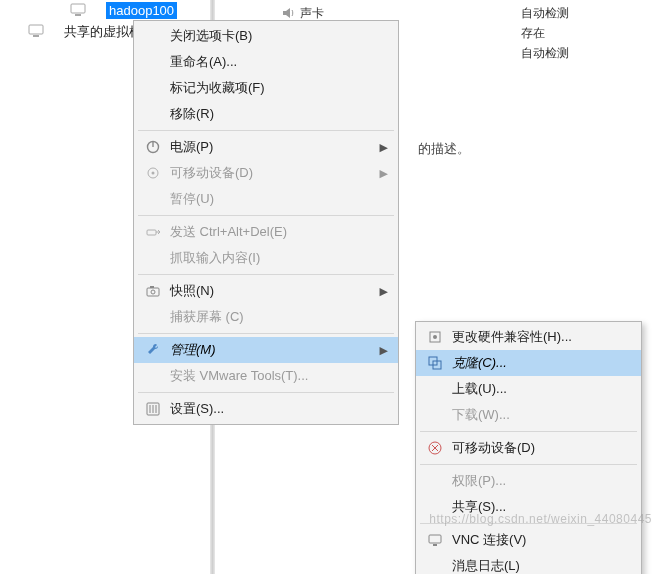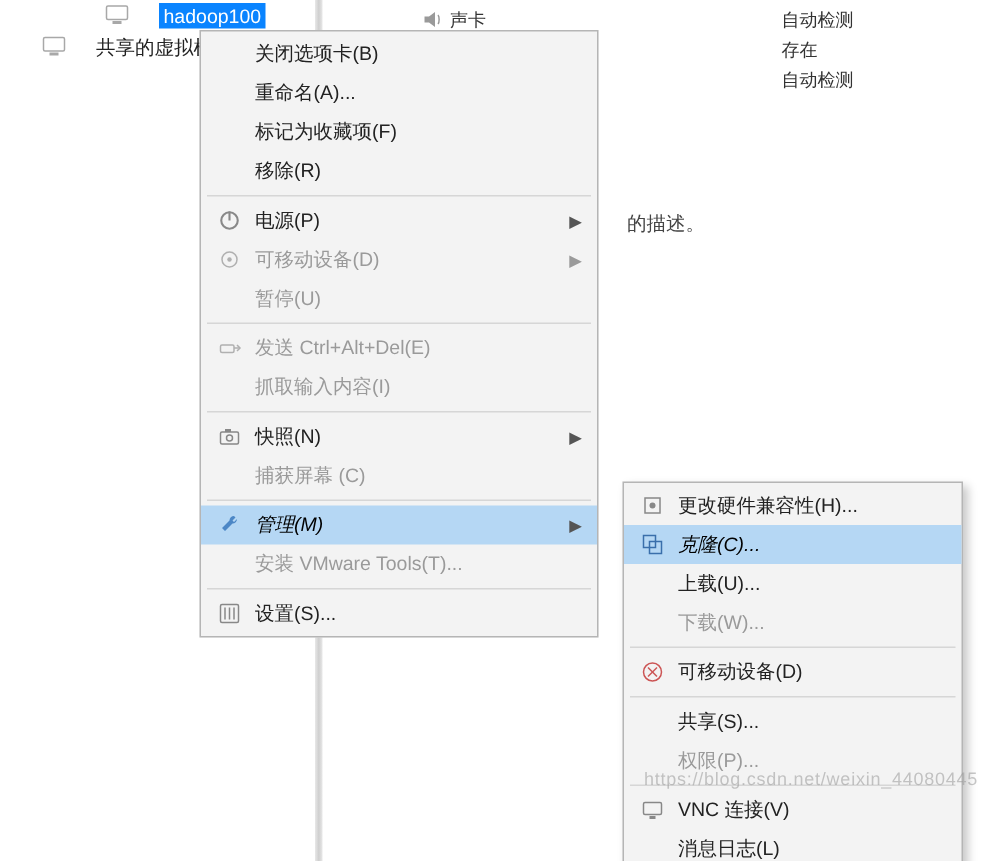--- a/index.html
+++ b/index.html
@@ -217,27 +217,27 @@
     <span class="mi-icon">
         <svg viewBox="0 0 16 16">
           <circle cx="8" cy="8" r="6" fill="none" stroke="#c55"></circle>
           <line x1="5" y1="5" x2="11" y2="11" stroke="#c55"></line>
           <line x1="11" y1="5" x2="5" y2="11" stroke="#c55"></line>
         </svg>
       </span>
     <span class="mi-label">可移动设备(D)</span>
   </div>
   <div class="menu-sep"></div>
+  <div class="menu-item disabled">
+      <span class="mi-icon"></span>
+      <span class="mi-label">权限(P)...</span>
+    </div>
   <div class="menu-item">
       <span class="mi-icon"></span>
       <span class="mi-label">共享(S)...</span>
-    </div>
-  <div class="menu-item disabled">
-      <span class="mi-icon"></span>
-      <span class="mi-label">权限(P)...</span>
     </div>
   <div class="menu-sep"></div>
   <div class="menu-item">
     <span class="mi-icon">
         <svg viewBox="0 0 16 16">
           <rect x="2" y="3" width="12" height="8" rx="1" fill="none" stroke="#888"></rect>
           <rect x="6" y="12" width="4" height="2" fill="#888"></rect>
         </svg>
       </span>
     <span class="mi-label">VNC 连接(V)</span>

